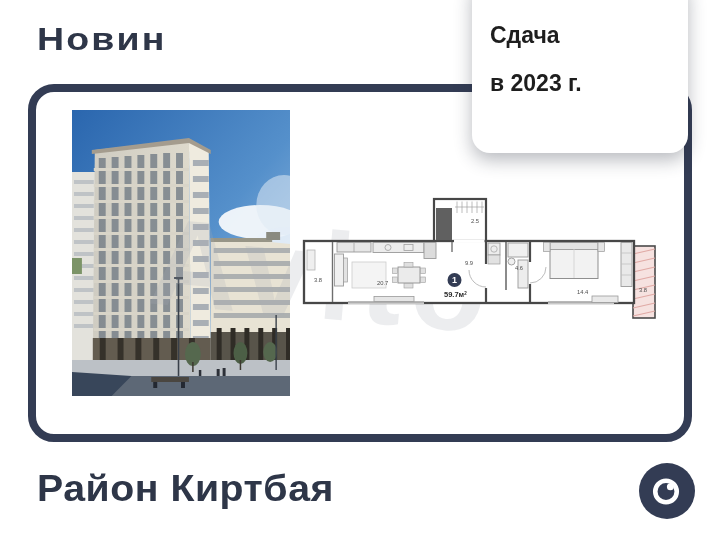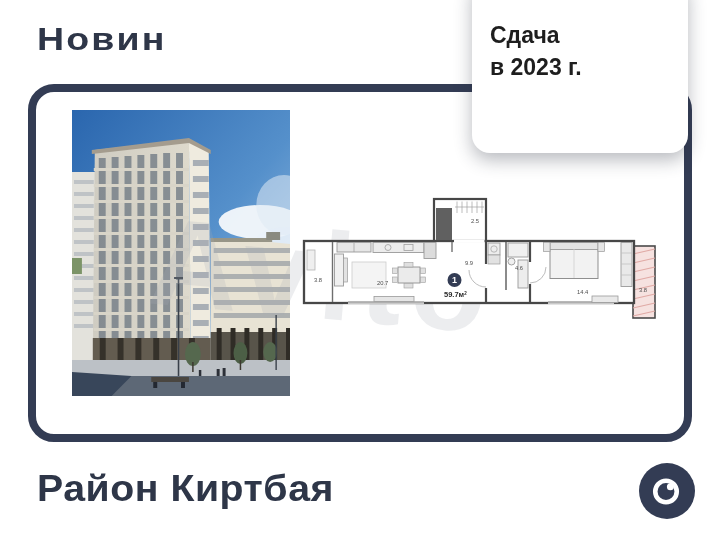--- a/index.html
+++ b/index.html
@@ -267,21 +267,21 @@
         <text x="471" y="223">2.5</text>
         <text x="515" y="270">4.6</text>
         <text x="577" y="294">14.4</text>
         <text x="639" y="292">3.8</text>
       </g>
     </g>
   </svg>
 
   <div class="abs card">
     <div class="t" style="top:46px;">Сдача</div>
-    <div class="t" style="top:78px;">в 2023 г.</div>
+    <div class="t" style="top:94px;">в 2023 г.</div>
   </div>
 
   <div class="abs bottomtext">Район Киртбая</div>
 
   <svg class="abs logo" viewBox="0 0 56 56">
     <circle cx="28" cy="28" r="28" fill="#333c54"></circle>
     <circle cx="27" cy="28.5" r="10.75" fill="none" stroke="#fff" stroke-width="4.6"></circle>
     <circle cx="31.4" cy="23.8" r="3.5" fill="#fff"></circle>
   </svg>
 

